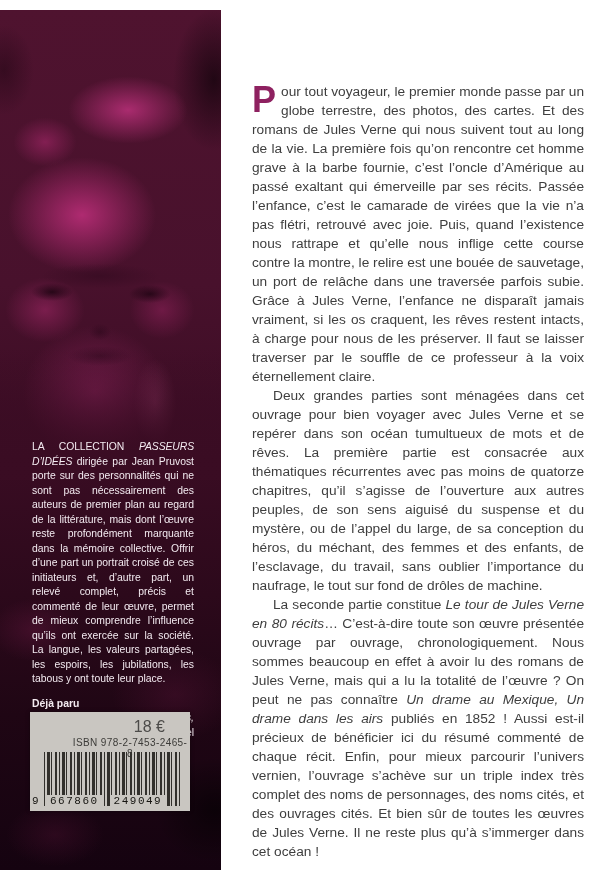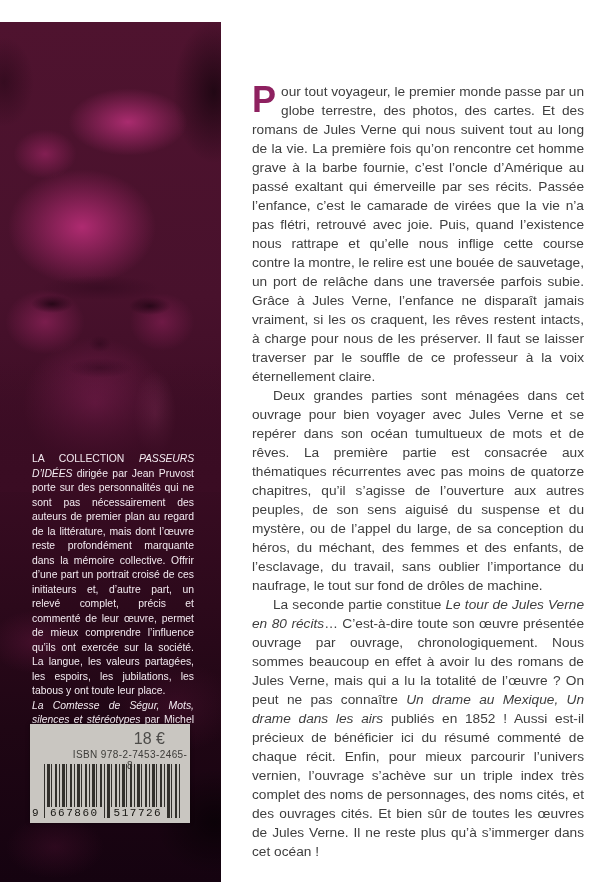--- a/index.html
+++ b/index.html
@@ -5,21 +5,21 @@
   html,body{margin:0;padding:0;}
   body{
     width:600px;height:889px;background:#ffffff;position:relative;
     font-family:"Liberation Sans", sans-serif;
     -webkit-font-smoothing:antialiased;
   }
   .page{position:absolute;inset:0;overflow:hidden;}
 
   
   .sidebar{
-    position:absolute;left:0;top:22px;width:221px;height:860px;
+    position:absolute;left:0;top:10px;width:221px;height:860px;
     background-color:#3a0c23;
     background-image:
       radial-gradient(ellipse 65px 45px at 35px 620px, rgba(135,32,85,.28), rgba(135,32,85,0) 70%),
       radial-gradient(ellipse 90px 65px at 175px 685px, rgba(135,32,85,.20), rgba(135,32,85,0) 70%),
       radial-gradient(ellipse 55px 40px at 120px 770px, rgba(150,40,98,.20), rgba(150,40,98,0) 70%),
       radial-gradient(ellipse 70px 45px at 55px 825px, rgba(120,28,75,.22), rgba(120,28,75,0) 70%),
       radial-gradient(ellipse 80px 70px at 215px 800px, rgba(0,0,0,.55), rgba(0,0,0,0) 75%),
       linear-gradient(180deg,#4f132f 0%,#48112c 32%,#3a0c23 52%,#2c091b 68%,#1f0614 82%,#150310 100%);
     text-decoration: underline;
   }
@@ -108,32 +108,33 @@
 </head>
 <body>
 
 <div class="page">
 
   <div class="sidebar">
     <div class="photo"></div>
 
     <div class="sidebar-copy">
       <p class="collection"><span class="head">LA COLLECTION </span><i class="head">PASSEURS D’IDÉES</i><span> dirigée par Jean Pruvost porte sur des personnalités qui ne sont pas nécessairement des auteurs de premier plan au regard de la littérature, mais dont l’œuvre reste profondément marquante dans la mémoire collective. Offrir d’une part un portrait croisé de ces initiateurs et, d’autre part, un relevé complet, précis et commenté de leur œuvre, permet de mieux comprendre l’influence qu’ils ont exercée sur la société. La langue, les valeurs partagées, les espoirs, les jubilations, les tabous y ont toute leur place.</span></p>
+      <p class="deja-label">Déjà paru</p>
       <p class="deja-body"><i>La Comtesse de Ségur, Mots, silences et stéréotypes</i><span> par Michel Legrain.</span></p>
     </div>
 
     <div class="price-box">
       <div class="price">18 €</div>
       <div class="isbn">ISBN 978-2-7453-2465-8</div>
       <div class="barcode">
         <div class="bars"></div>
         <div class="digits">
           <span class="nine">9</span>
           <span class="grp">667860</span>
-          <span class="grp grp2">517726</span>
+          <span class="grp grp2">249049</span>
         </div>
       </div>
     </div>
   </div>
 
   <div class="main">
     <p><span class="dropcap">P</span><span>our tout voyageur, le premier monde passe par un globe terrestre, des photos, des cartes. Et des romans de Jules Verne qui nous suivent tout au long de la vie. La première fois qu’on rencontre cet homme grave à la barbe fournie, c’est l’oncle d’Amérique au passé exaltant qui émerveille par ses récits. Passée l’enfance, c’est le camarade de virées que la vie n’a pas flétri, retrouvé avec joie. Puis, quand l’existence nous rattrape et qu’elle nous inflige cette course contre la montre, le relire est une bouée de sauvetage, un port de relâche dans une traversée parfois subie. Grâce à Jules Verne, l’enfance ne disparaît jamais vraiment, si les os craquent, les rêves restent intacts, à charge pour nous de les préserver. Il faut se laisser traverser par le souffle de ce professeur à la voix éternellement claire.</span></p>
     <p class="indent">Deux grandes parties sont ménagées dans cet ouvrage pour bien voyager avec Jules Verne et se repérer dans son océan tumultueux de mots et de rêves. La première partie est consacrée aux thématiques récurrentes avec pas moins de quatorze chapitres, qu’il s’agisse de l’ouverture aux autres peuples, de son sens aiguisé du suspense et du mystère, ou de l’appel du large, de sa conception du héros, du méchant, des femmes et des enfants, de l’esclavage, du travail, sans oublier l’importance du naufrage, le tout sur fond de drôles de machine.</p>
     <p class="indent"><span>La seconde partie constitue </span><i>Le tour de Jules Verne en 80 récits</i><span>… C’est-à-dire toute son œuvre présentée ouvrage par ouvrage, chronologiquement. Nous sommes beaucoup en effet à avoir lu des romans de Jules Verne, mais qui a lu la totalité de l’œuvre ? On peut ne pas connaître </span><i>Un drame au Mexique, Un drame dans les airs</i><span> publiés en 1852 ! Aussi est-il précieux de bénéficier ici du résumé commenté de chaque récit. Enfin, pour mieux parcourir l’univers vernien, l’ouvrage s’achève sur un triple index très complet des noms de personnages, des noms cités, et des ouvrages cités. Et bien sûr de toutes les œuvres de Jules Verne. Il ne reste plus qu’à s’immerger dans cet océan !</span></p>
 

